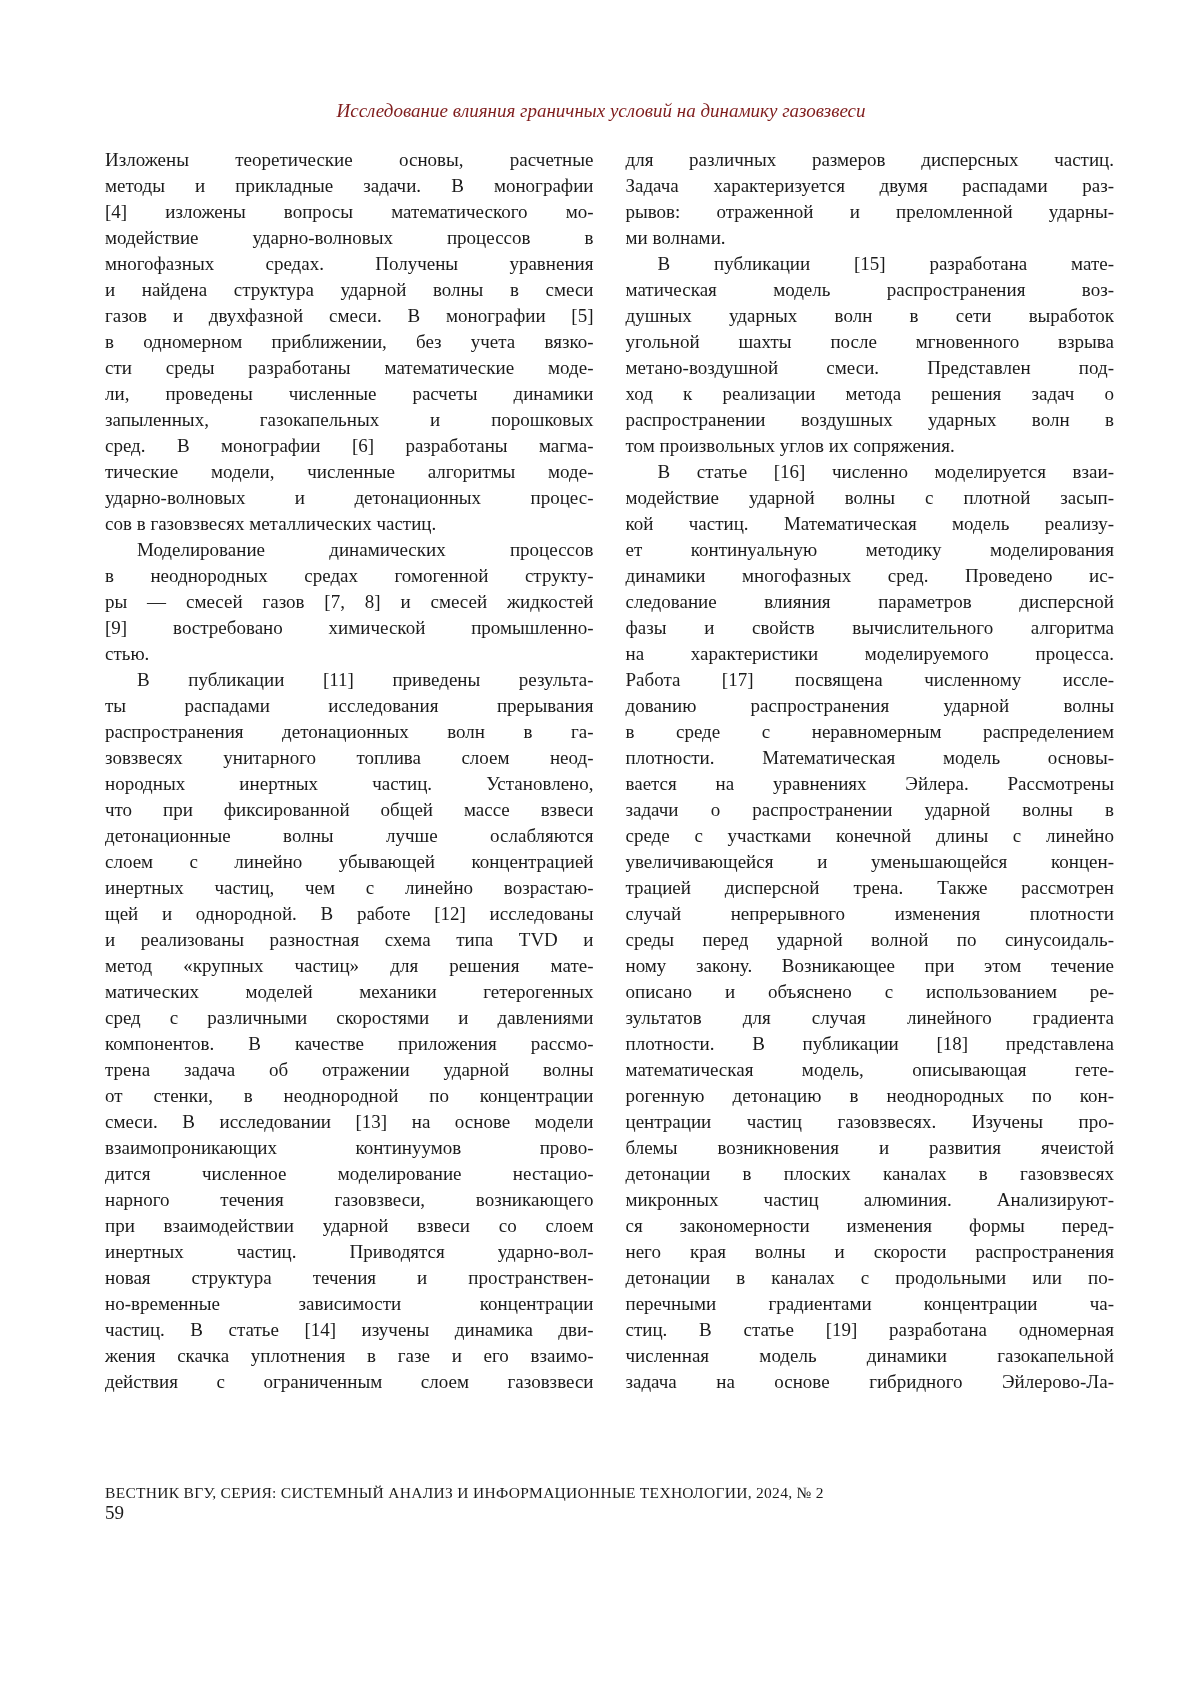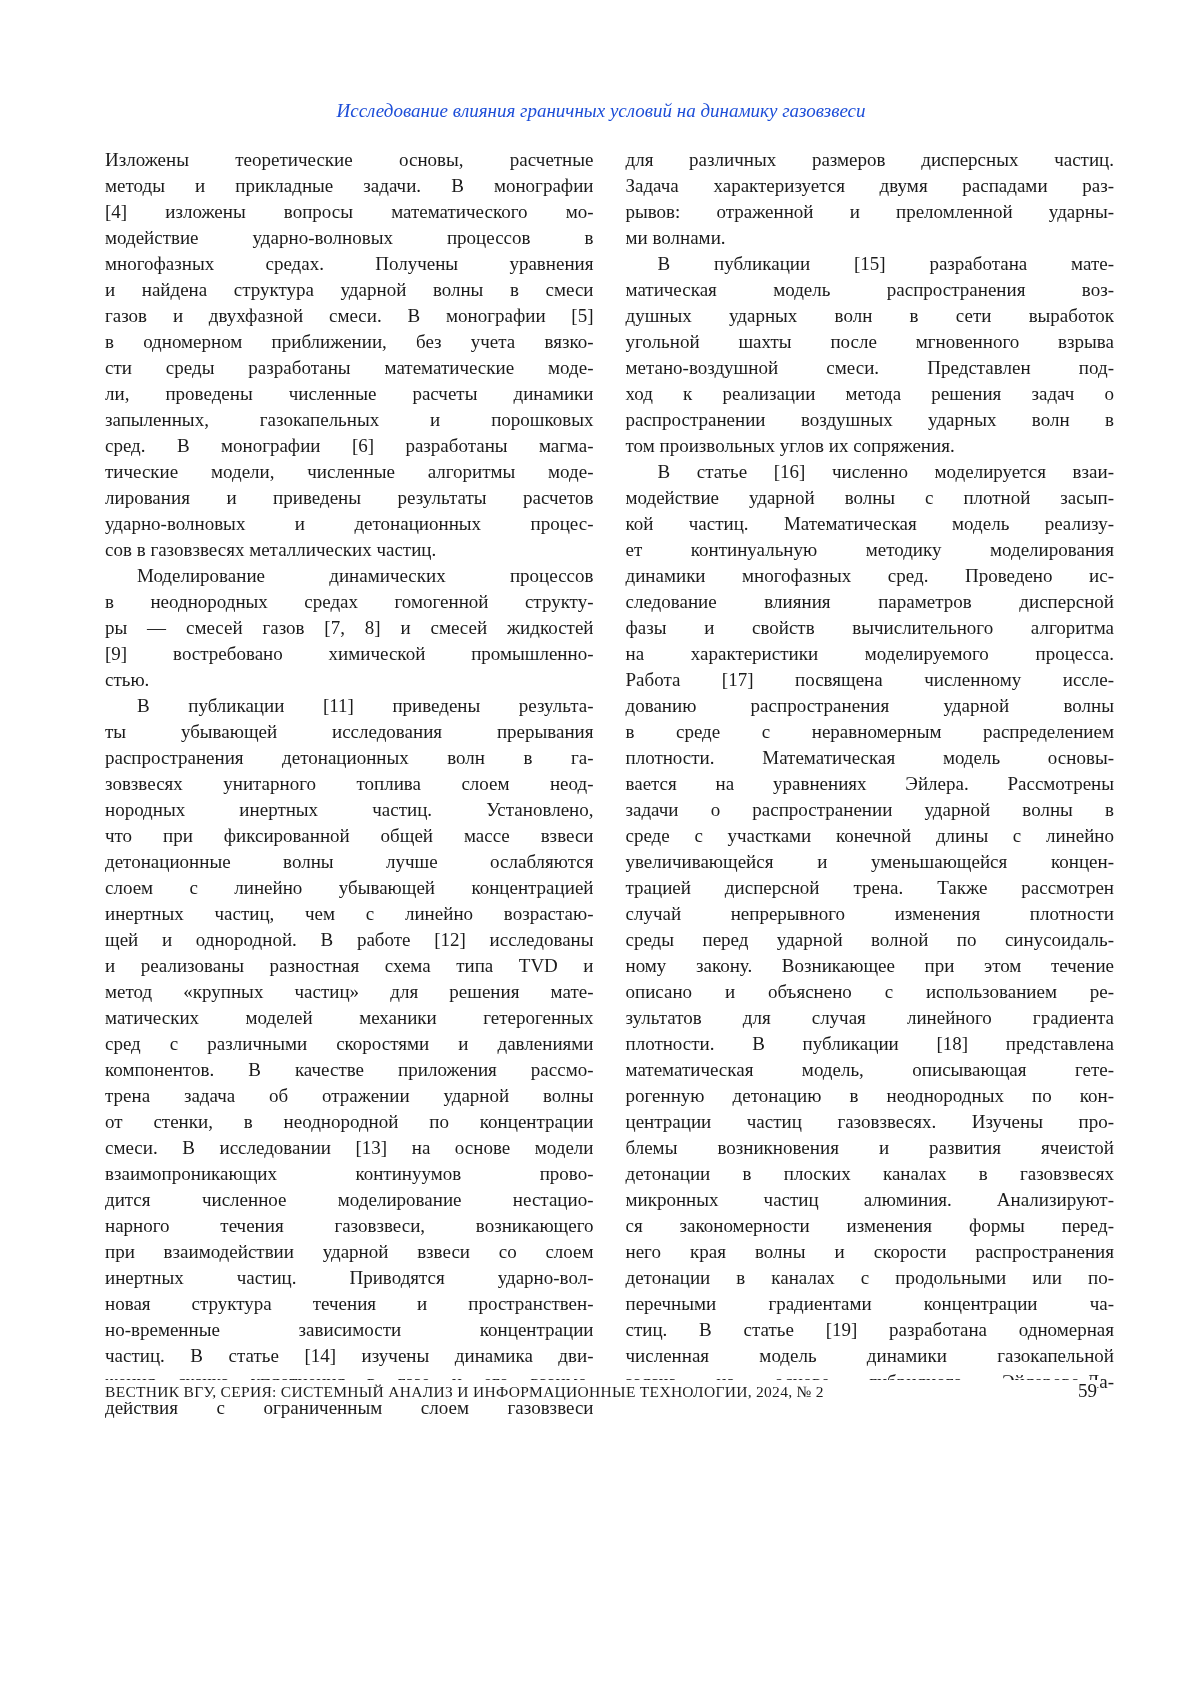--- a/index.html
+++ b/index.html
@@ -23,21 +23,21 @@
   }
   .running-title {
     position: absolute;
     top: 99px;
     left: 105px;
     right: 103px;
     text-align: center;
     font-style: italic;
     font-size: 19px;
     line-height: 24px;
-    color: #1d4ed8;
+    color: #7f1d1d;
   }
   .columns {
     position: absolute;
     top: 147px;
     left: 105px;
     right: 86px;
     display: flex;
     gap: 32px;
   }
   .column {
@@ -55,27 +55,28 @@
     white-space: normal;
   }
   .line.last {
     text-align-last: left;
   }
   .line.indent {
     text-indent: 32px;
   }
   .footer {
     position: absolute;
-    top: 1380px;
+    top: 1484px;
     left: 105px;
     right: 103px;
     display: flex;
     justify-content: space-between;
     align-items: baseline;
     background: #ffffff;
+    flex-direction: column;
   }
   .footer-journal {
     font-size: 15.5px;
     letter-spacing: 0.3px;
     color: #1b1b1b;
   }
   .footer-page {
     font-size: 19px;
     color: #1b1b1b;
   }
@@ -95,34 +96,33 @@
           <div class="line">модействие ударно-волновых процессов в</div>
           <div class="line">многофазных средах. Получены уравнения</div>
           <div class="line">и найдена структура ударной волны в смеси</div>
           <div class="line">газов и двухфазной смеси. В монографии [5]</div>
           <div class="line">в одномерном приближении, без учета вязко-</div>
           <div class="line">сти среды разработаны математические моде-</div>
           <div class="line">ли, проведены численные расчеты динамики</div>
           <div class="line">запыленных, газокапельных и порошковых</div>
           <div class="line">сред. В монографии [6] разработаны магма-</div>
           <div class="line">тические модели, численные алгоритмы моде-</div>
-          <div class="line">лирования и приведены результаты расчетов</div>
           <div class="line">ударно-волновых и детонационных процес-</div>
           <div class="line last">сов в газовзвесях металлических частиц.</div>
         </div>
         <div class="para">
           <div class="line indent">Моделирование динамических процессов</div>
           <div class="line">в неоднородных средах гомогенной структу-</div>
           <div class="line">ры — смесей газов [7, 8] и смесей жидкостей</div>
           <div class="line">[9] востребовано химической промышленно-</div>
           <div class="line last">стью.</div>
         </div>
         <div class="para">
           <div class="line indent">В публикации [11] приведены результа-</div>
-          <div class="line">ты убывающей исследования прерывания</div>
+          <div class="line">ты распадами исследования прерывания</div>
           <div class="line">распространения детонационных волн в га-</div>
           <div class="line">зовзвесях унитарного топлива слоем неод-</div>
           <div class="line">нородных инертных частиц. Установлено,</div>
           <div class="line">что при фиксированной общей массе взвеси</div>
           <div class="line">детонационные волны лучше ослабляются</div>
           <div class="line">слоем с линейно убывающей концентрацией</div>
           <div class="line">инертных частиц, чем с линейно возрастаю-</div>
           <div class="line">щей и однородной. В работе [12] исследованы</div>
           <div class="line">и реализованы разностная схема типа TVD и</div>
           <div class="line">метод «крупных частиц» для решения мате-</div>

